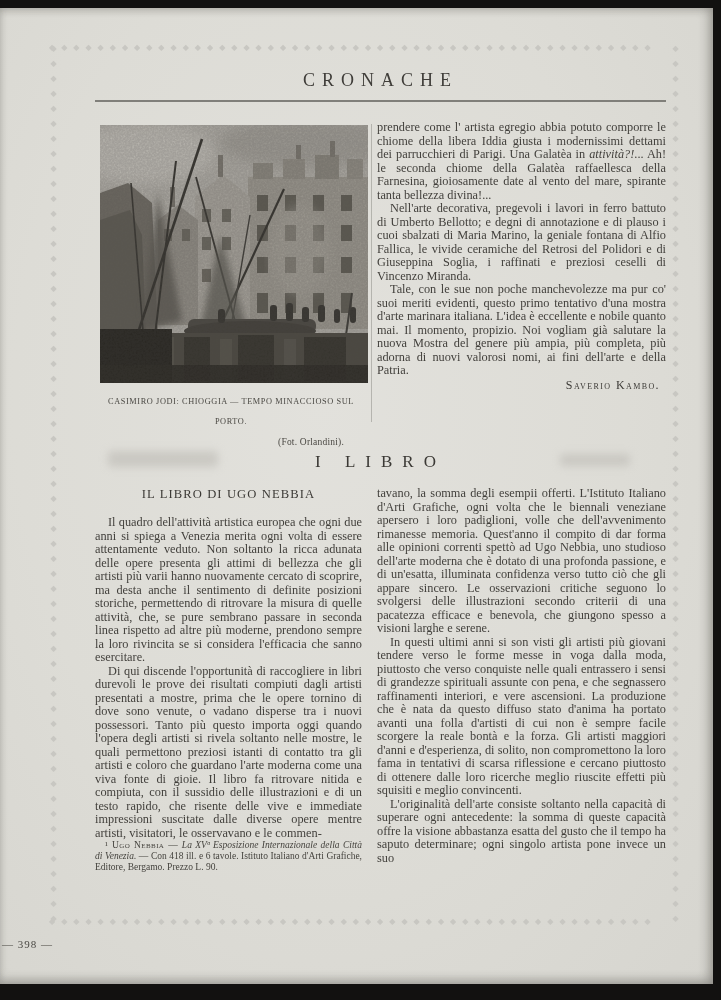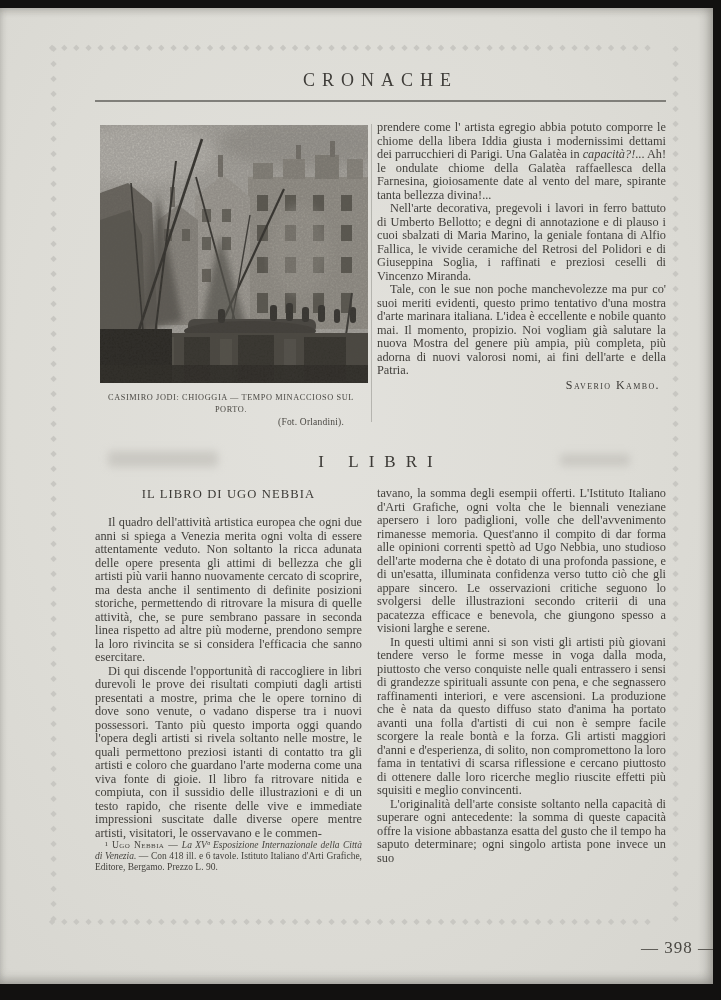--- a/index.html
+++ b/index.html
@@ -25,21 +25,21 @@
 
   .header-title{position:absolute;left:95px;top:62px;width:571px;text-align:center;
         font-size:18px;letter-spacing:7px;color:#403e3a;}
   .header-rule{position:absolute;left:95px;top:92px;width:571px;height:2px;background:#807f7a;}
 
   .col-divider{position:absolute;left:371px;top:116px;width:1px;height:298px;background:rgba(70,68,62,.28);}
 
   
   .photo-wrap{position:absolute;left:100px;top:117px;width:268px;height:258px;}
   .photo-caption{position:absolute;left:92px;top:384px;width:278px;text-align:center;
-        font-size:8.3px;letter-spacing:.6px;color:#4a4843;line-height:12px;}
+        font-size:8.3px;letter-spacing:.6px;color:#4a4843;line-height:20px;}
   .photo-caption .cap2{display:block;text-align:right;padding-right:26px;font-size:9.5px;letter-spacing:.2px;}
 
   .coltext{font-size:12.3px;line-height:13.5px;color:#413f3b;text-align:justify;}
   .coltext p{margin:0;}
   .coltext p.ind{text-indent:13px;}
   .top-right-col{position:absolute;left:377px;top:113px;width:289px;}
   .signature{display:block;text-align:right;padding-right:6px;font-variant:small-caps;
         letter-spacing:1.4px;font-size:12px;color:#3c3a36;margin-top:1px;}
 
   
@@ -47,22 +47,22 @@
         font-size:17px;letter-spacing:10px;color:#3b3935;}
   .left-article{position:absolute;left:95px;top:476px;width:267px;}
   .right-article{position:absolute;left:377px;top:479px;width:289px;}
   .art-head{text-align:center;font-size:12.6px;letter-spacing:1.1px;color:#3b3935;line-height:21px;margin:0;}
   .left-article .body{margin-top:11px;}
   .footnote{margin-top:9px;font-size:9.5px;line-height:11px;color:#45433e;text-align:justify;text-indent:10px;}
   .footnote .sc{font-variant:small-caps;letter-spacing:.4px;}
   .footnote .it{font-style:italic;}
   .em{font-style:italic;}
 
-  .page-number{position:absolute;left:2px;top:930px;width:714px;text-align:right;
-        font-size:17px;letter-spacing:1px;color:#4a4843;}
+  .page-number{position:absolute;left:2px;top:930px;width:714px;text-align:left;
+        font-size:11px;letter-spacing:1px;color:#4a4843;}
 
   .smudge{position:absolute;background:#b9b7b1;filter:blur(4px);opacity:.55;border-radius:4px;}
   .smudge.s1{left:108px;top:443px;width:110px;height:16px;}
   .smudge.s2{left:560px;top:446px;width:70px;height:12px;}
 </style>
 </head>
 <body>
 
 <div class="screen">
   <div class="paper">
@@ -177,30 +177,30 @@
         <rect width="268" height="258" filter="url(#grain)" opacity="0.3"></rect>
       </svg>
     </div>
 
     <div class="photo-caption">
       <span class="cap1">CASIMIRO JODI: CHIOGGIA — TEMPO MINACCIOSO SUL PORTO.</span>
       <span class="cap2">(Fot. Orlandini).</span>
     </div>
 
     <div class="top-right-col coltext">
-      <p><span>prendere come l' artista egregio abbia potuto comporre le chiome della libera Iddia giusta i modernissimi dettami dei parrucchieri di Parigi. Una Galatèa in </span><span class="em">capacità?!</span><span>... Ah! le ondulate chiome della Galatèa raffaellesca della Farnesina, gioiosamente date al vento del mare, spirante tanta bellezza divina!...</span></p>
+      <p><span>prendere come l' artista egregio abbia potuto comporre le chiome della libera Iddia giusta i modernissimi dettami dei parrucchieri di Parigi. Una Galatèa in </span><span class="em">attività?!</span><span>... Ah! le seconda chiome della Galatèa raffaellesca della Farnesina, gioiosamente date al vento del mare, spirante tanta bellezza divina!...</span></p>
       <p class="ind">Nell'arte decorativa, pregevoli i lavori in ferro battuto di Umberto Bellotto; e degni di annotazione e di plauso i cuoi sbalzati di Maria Marino, la geniale fontana di Alfio Fallica, le vivide ceramiche del Retrosi del Polidori e di Giuseppina Soglia, i raffinati e preziosi ceselli di Vincenzo Miranda.</p>
       <p class="ind">Tale, con le sue non poche manchevolezze ma pur co' suoi meriti evidenti, questo primo tentativo d'una mostra d'arte marinara italiana. L'idea è eccellente e nobile quanto mai. Il momento, propizio. Noi vogliam già salutare la nuova Mostra del genere più ampia, più completa, più adorna di nuovi valorosi nomi, ai fini dell'arte e della Patria.</p>
       <span class="signature">Saverio Kambo.</span>
     </div>
 
     <div class="smudge s1"></div>
     <div class="smudge s2"></div>
 
-    <div class="libri-title">I LIBRI</div>
+    <div class="libri-title">I LIBRO</div>
 
     <div class="left-article">
       <p class="art-head">IL LIBRO DI UGO NEBBIA</p>
       <div class="body coltext">
         <p class="ind">Il quadro dell'attività artistica europea che ogni due anni si spiega a Venezia merita ogni volta di essere attentamente veduto. Non soltanto la ricca adunata delle opere presenta gli attimi di bellezza che gli artisti più varii hanno nuovamente cercato di scoprire, ma desta anche il sentimento di definite posizioni storiche, permettendo di ritrovare la misura di quelle attività, che, se pure sembrano passare in seconda linea rispetto ad altre più moderne, prendono sempre la loro rivincita se si considera l'efficacia che sanno esercitare.</p>
         <p class="ind">Di qui discende l'opportunità di raccogliere in libri durevoli le prove dei risultati compiuti dagli artisti presentati a mostre, prima che le opere tornino di dove sono venute, o vadano disperse tra i nuovi possessori. Tanto più questo importa oggi quando l'opera degli artisti si rivela soltanto nelle mostre, le quali permettono preziosi istanti di contatto tra gli artisti e coloro che guardano l'arte moderna come una viva fonte di gioie. Il libro fa ritrovare nitida e compiuta, con il sussidio delle illustrazioni e di un testo rapido, che risente delle vive e immediate impressioni suscitate dalle diverse opere mentre artisti, visitatori, le osservavano e le commen-</p>
         <p class="footnote"><span class="sc">¹ Ugo Nebbia — </span><span class="it">La XVª Esposizione Internazionale della Città di Venezia.</span><span> — Con 418 ill. e 6 tavole. Istituto Italiano d'Arti Grafiche, Editore, Bergamo. Prezzo L. 90.</span></p>
       </div>
     </div>
 

